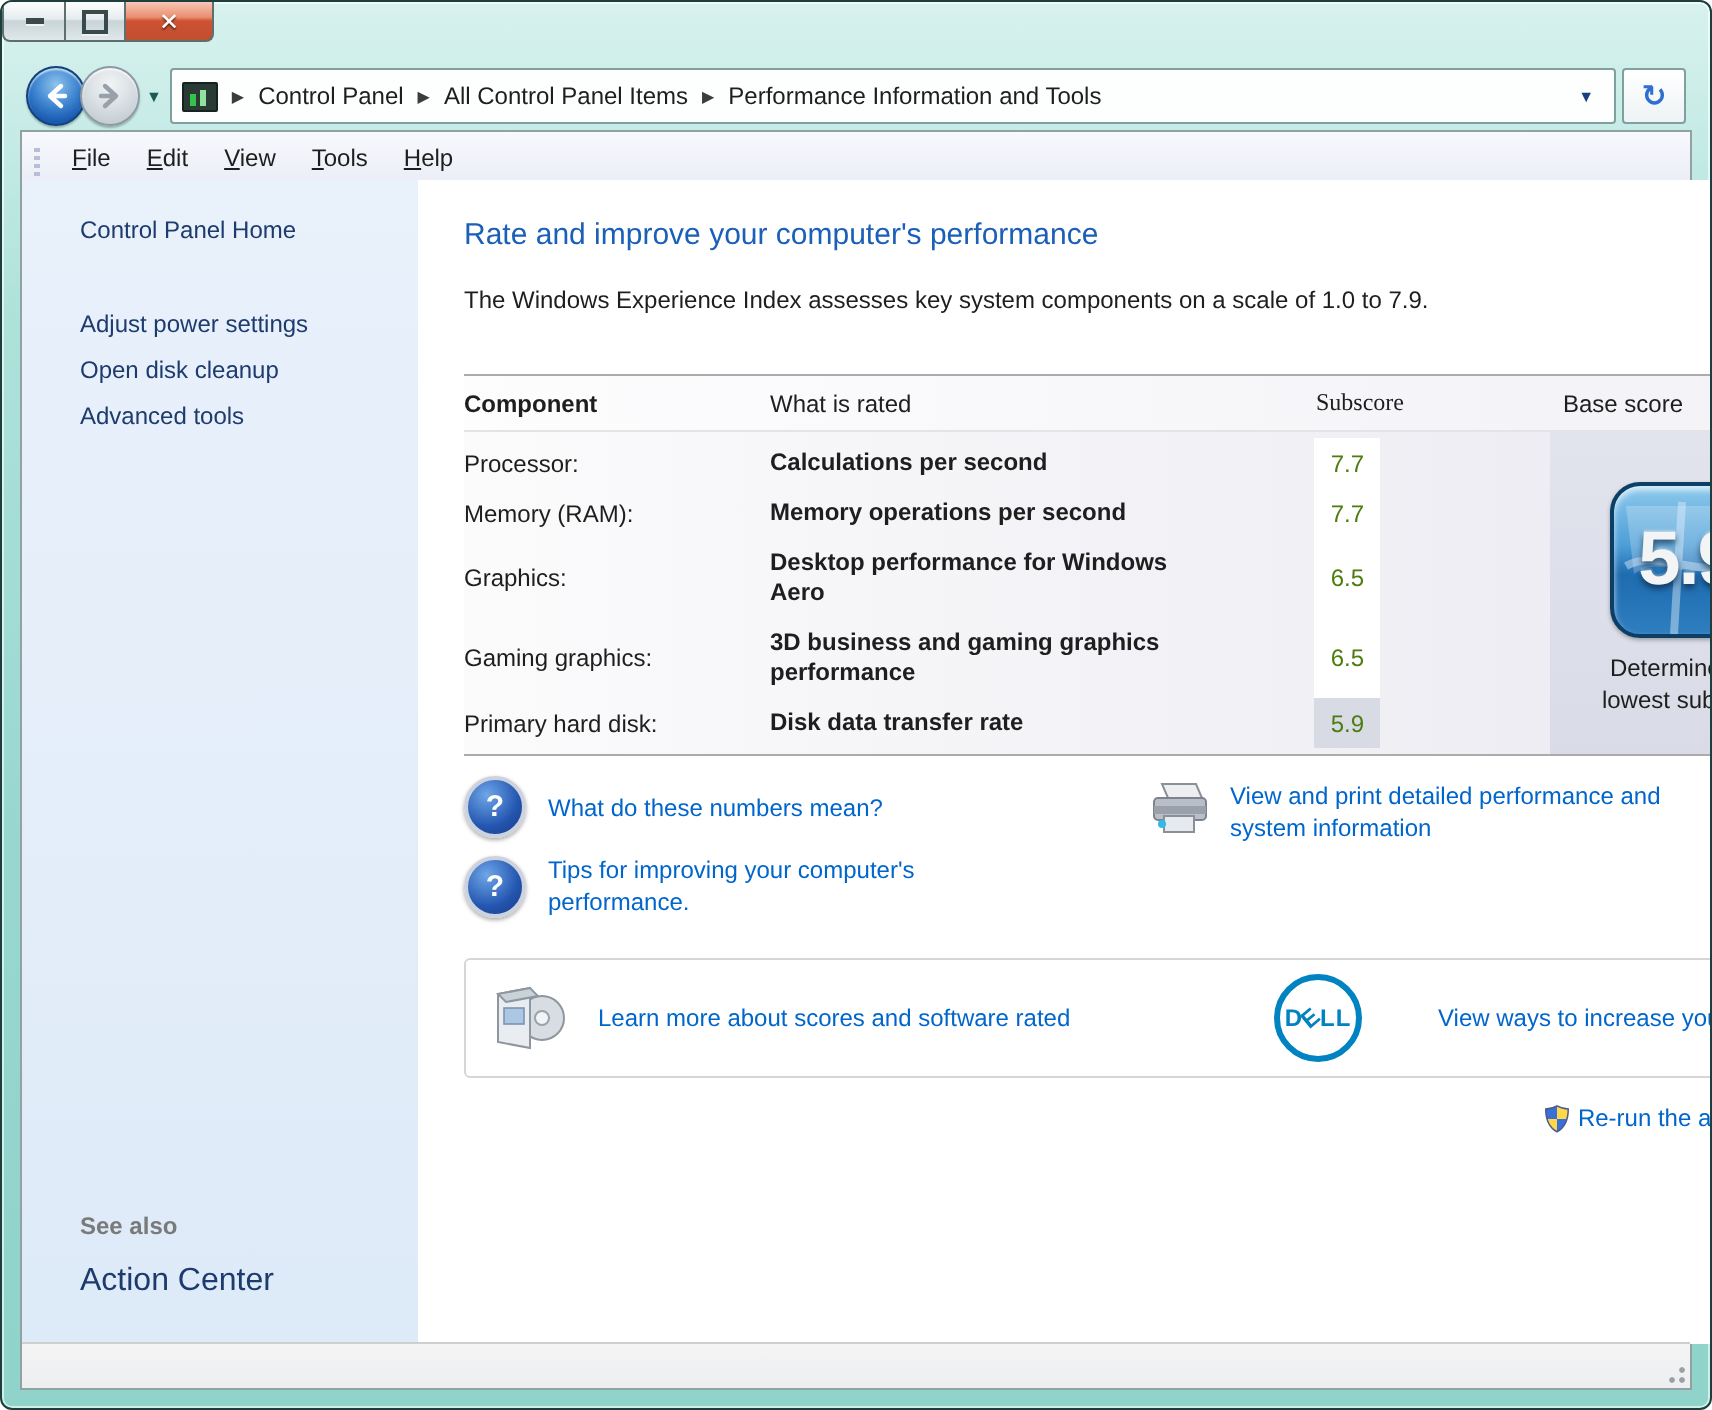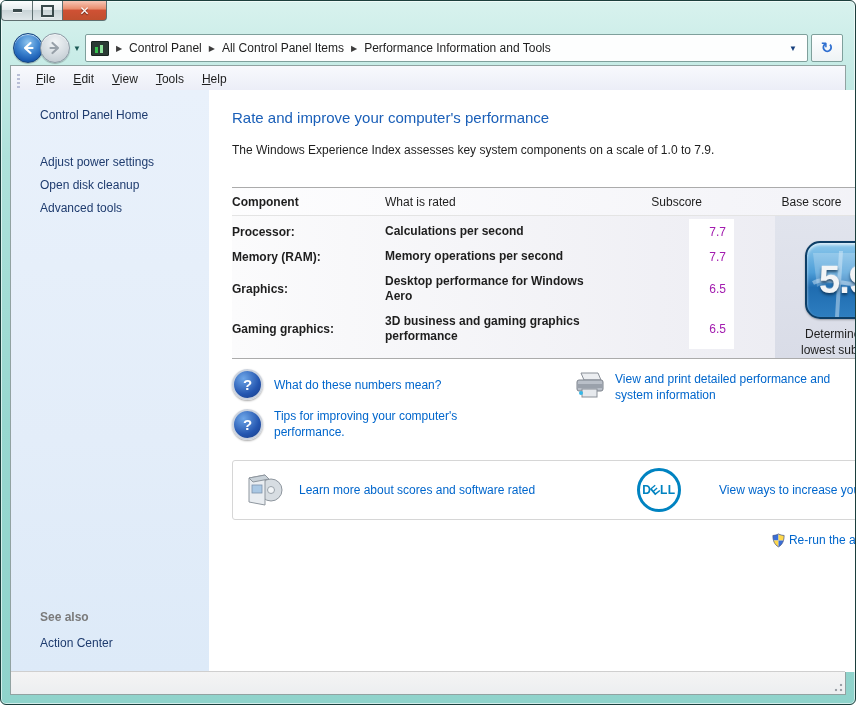--- a/index.html
+++ b/index.html
@@ -53,43 +53,43 @@
   
   .sidebar{width:198px;flex:0 0 auto;background:linear-gradient(180deg,#e9f1fb 0%,#e3edf9 60%,#ddeaf8 100%);position:relative;}
   .cp-home{margin:18px 0 0 29px;font-size:12px;color:#1e3b6e;}
   .tasks{margin-top:34px;}
   .task{display:flex;align-items:center;margin:0 0 10px 9px;line-height:13px;}
   .task .shield{margin-right:4px;}
   .task-label{font-size:12px;color:#1e3b6e;}
   .task.no-icon{margin-left:29px;}
   .see-also{position:absolute;left:29px;bottom:22px;}
   .see-also-header{font-size:12px;color:#7a7a7a;margin-bottom:12px;font-weight:bold;}
-  .see-also-link{font-size:12px;color:#1e3b6e;}
+  .see-also-link{font-size:16px;color:#1e3b6e;}
 
   
   .main{flex:1;position:relative;background:#fff;padding:18px 9px 0 23px;}
   .page-title{font-size:15px;color:#1a5fb8;font-weight:normal;margin:0;line-height:20px;}
   .page-subtitle{font-size:12px;color:#1e1e1e;margin-top:14px;line-height:16px;}
 
   
   .wei-table{margin-top:29px;}
   .wei-header{display:flex;align-items:center;height:27px;border-top:1px solid #ababab;border-bottom:1px solid #e4e4e4;
     background:linear-gradient(90deg,#fdfdfe, #f2f2f7);font-size:12px;color:#1e1e1e;}
   .hc-component{width:153px;font-weight:bold;}
   .hc-rated{width:227px;}
-  .hc-subscore{width:90px;text-align:right;padding-right:8px;}
+  .hc-subscore{width:90px;text-align:right;padding-right:8px;font-family:Liberation Serif, serif;}
   .hc-base{flex:1;text-align:center;}
   .wei-body{display:flex;border-bottom:1px solid #ababab;}
   .wei-rows{flex:1;background:linear-gradient(90deg,#fbfbfc 0%,#ededf3 100%);padding:3px 0;}
   .wei-row{display:flex;align-items:center;}
-  .rc-component{width:153px;font-size:12px;font-weight:bold;color:#1e1e1e;}
+  .rc-component{width:153px;font-size:12px;font-weight:normal;color:#1e1e1e;}
   .rc-rated{width:272px;font-size:12px;color:#1e1e1e;line-height:15px;font-weight:bold;}
   .rc-rated span{display:inline-block;max-width:205px;}
-  .rc-subscore{width:45px;align-self:stretch;background:#ffffff;display:flex;align-items:center;justify-content:flex-end;
-    padding-right:8px;font-size:12px;color:#a21caf;box-sizing:border-box;margin-left:32px;}
+  .rc-subscore{width:33px;align-self:stretch;background:#ffffff;display:flex;align-items:center;justify-content:flex-end;
+    padding-right:8px;font-size:12px;color:#4d7c0f;box-sizing:border-box;}
   .wei-row.highlight .rc-subscore{background:#d8dbe4;}
   .row-h1{height:25px;}
   .row-h2{height:40px;}
   .wei-base{width:138px;background:linear-gradient(180deg,#e1e4ed,#d9dce7);display:flex;flex-direction:column;align-items:center;}
   .badge{width:78px;height:78px;margin-top:25px;border-radius:15px;position:relative;
     border:2px solid #0d3e66;box-sizing:border-box;
     background:linear-gradient(180deg,#8ec9ec 0%,#4d9ed8 40%,#1f6cb0 60%,#2e7ec0 100%);
     box-shadow:inset 0 2px 3px rgba(255,255,255,.7),0 1px 2px rgba(0,0,0,.3);
     display:flex;align-items:center;justify-content:center;overflow:hidden;}
   .badge svg{position:absolute;left:0;top:0;}
@@ -240,20 +240,25 @@
               </div>
               <div class="wei-row row-h2">
                 <span class="rc-component">Graphics:</span>
                 <span class="rc-rated"><span>Desktop performance for Windows Aero</span></span>
                 <span class="rc-subscore">6.5</span>
               </div>
               <div class="wei-row row-h2">
                 <span class="rc-component">Gaming graphics:</span>
                 <span class="rc-rated"><span>3D business and gaming graphics performance</span></span>
                 <span class="rc-subscore">6.5</span>
+              </div>
+              <div class="wei-row row-h1 highlight">
+                <span class="rc-component">Primary hard disk:</span>
+                <span class="rc-rated"><span>Disk data transfer rate</span></span>
+                <span class="rc-subscore">5.9</span>
               </div>
             </div>
             <div class="wei-base">
               <div class="badge">
                 <svg width="78" height="78" viewBox="0 0 78 78">
                   <path d="M10 44 C24 34 36 48 52 40 L70 30 L74 10 L6 10 Z" fill="#ffffff" opacity="0.22"></path>
                   <path d="M34 8 L30 74 M6 40 C24 30 44 50 74 36" stroke="#dff0fb" stroke-width="4" fill="none" opacity="0.45"></path>
                 </svg>
                 <span class="badge-score">5.9</span>
               </div>

